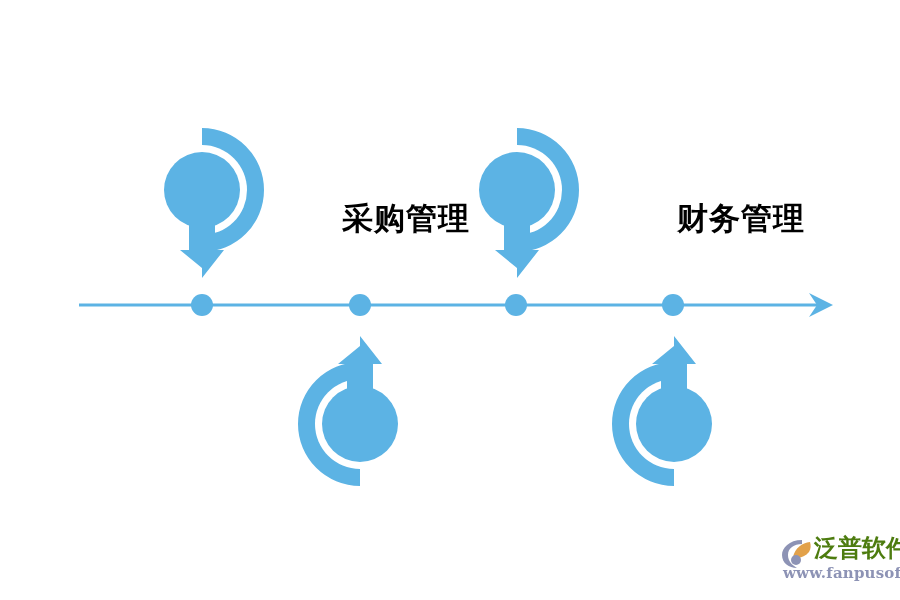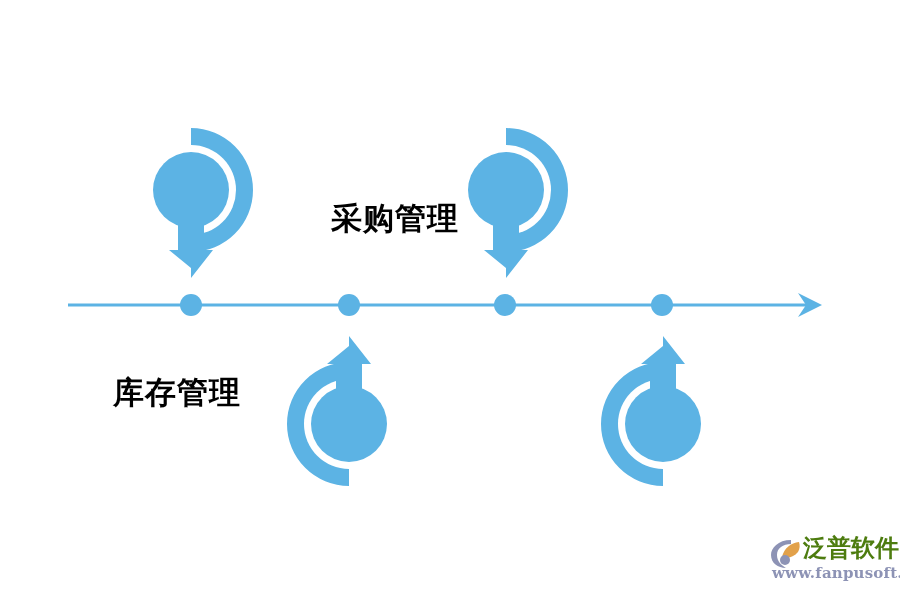--- a/index.html
+++ b/index.html
@@ -11,21 +11,21 @@
   body {
     width: 900px;
     height: 600px;
     position: relative;
     overflow: hidden;
     font-family: "DejaVu Sans", "Liberation Sans", sans-serif;
   }
 
   #diagram-stage {
     position: absolute;
-    left: 0;
+    left: 11px;
     top: 0;
     width: 828px;
     height: 600px;
   }
 
   #diagram-svg {
     position: absolute;
     left: 0;
     top: 0;
     width: 900px;
@@ -172,22 +172,22 @@
       <rect x="650" y="358" width="26" height="96" fill="#5CB3E4"></rect>
       <circle cx="663" cy="424" r="45" fill="#FFFFFF"></circle>
       <circle cx="663" cy="424" r="38" fill="#5CB3E4"></circle>
       <rect x="650" y="358" width="26" height="62" fill="#5CB3E4"></rect>
       <polygon points="641,364 685,364 663,336 663,346" fill="#5CB3E4"></polygon>
     </g>
   </svg>
 
   <div class="stage-label label-purchase">采购管理</div>
 
+  <div class="stage-label label-finance">财务管理</div>
 
-  <div class="stage-label label-stock">库存管理</div>
 
 
   <div id="watermark">
     <svg id="watermark-mark" viewBox="0 0 34 32" xmlns="http://www.w3.org/2000/svg">
       <path d="M22 2 C9 2 2 10 2 17 C2 25 9 30 17 30 C12 27 8 23 8 17 C8 10 14 6 22 6 Z" fill="#8D93B5"></path>
       <path d="M30 4 C22 5 15 10 13 19 C18 21 25 19 29 14 C31 11 31 7 30 4 Z" fill="#E2A14A"></path>
       <circle cx="16" cy="22" r="5" fill="#8D93B5"></circle>
     </svg>
     <div id="watermark-brand">泛普软件</div>
     <div id="watermark-url">www.fanpusoft.com</div>

